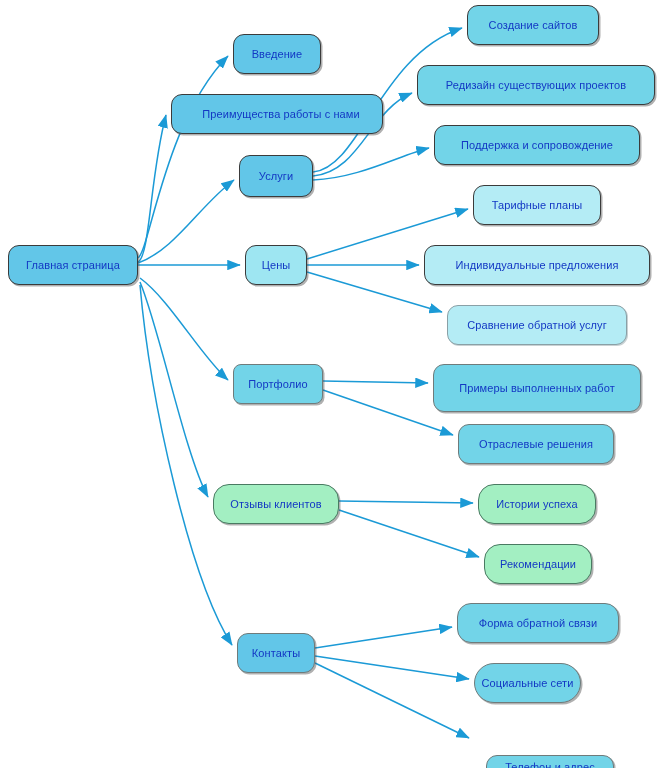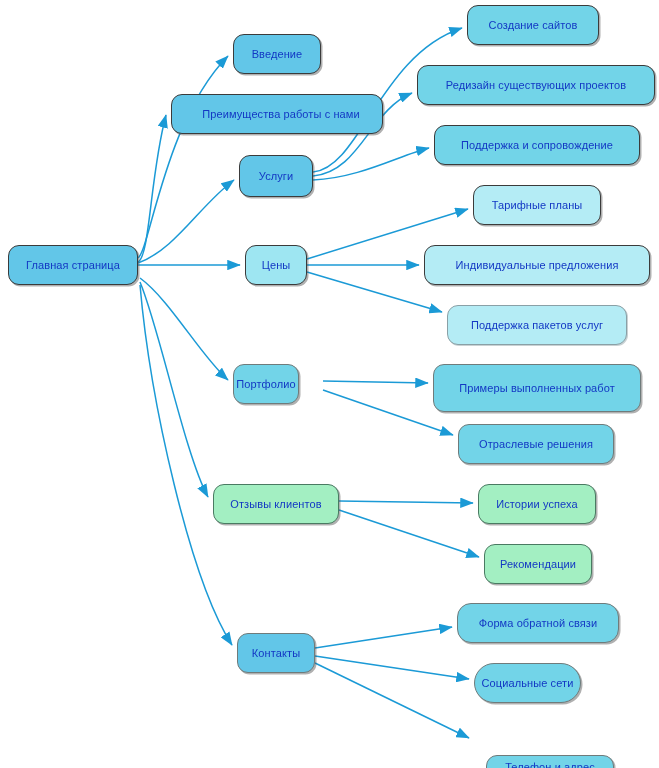--- a/index.html
+++ b/index.html
@@ -46,21 +46,21 @@
     padding: 0 2px;
     user-select: none;
   }
   
   .fill-blue-mid   { background: #62c6e8; }
   .fill-blue-lt    { background: #72d4e8; }
   .fill-cyan-lt    { background: #9ee6f2; }
   .fill-cyan-pale  { background: #b4ecf5; }
   .fill-green      { background: #a3efc2; }
   .border-soft     { border-color: #6f7b7b; }
-  .border-green    { border-color: #4a7a62; }
+  .border-green    { border-color: #4a7a62; border-radius: 16px; }
   .border-thin     { border-width: 1.2px; border-color: #8aa0a6; box-shadow: 1px 1px 0 rgba(120,140,145,0.4); }
 </style>
 </head>
 <body>
 
 <div id="canvas">
 
   <svg id="edge-layer" viewBox="0 0 659 768" xmlns="http://www.w3.org/2000/svg">
     <defs>
       <marker id="arrowhead" markerWidth="9" markerHeight="7" refX="8.5" refY="3.5" orient="auto" markerUnits="strokeWidth">
@@ -127,24 +127,24 @@
 
     <div class="node fill-cyan-pale" style="left: 473px; top: 185px; width: 128px; height: 40px;">
       <span class="label">Тарифные планы</span>
     </div>
 
     <div class="node fill-cyan-pale" style="left: 424px; top: 245px; width: 226px; height: 40px;">
       <span class="label">Индивидуальные предложения</span>
     </div>
 
     <div class="node fill-cyan-pale border-thin" style="left: 447px; top: 305px; width: 180px; height: 40px;">
-      <span class="label">Поддержка пакетов услуг</span>
+      <span class="label">Сравнение обратной услуг</span>
     </div>
 
-    <div class="node fill-blue-lt border-soft" style="left: 233px; top: 364px; width: 66px; height: 40px;">
+    <div class="node fill-blue-lt border-soft" style="left: 233px; top: 364px; width: 90px; height: 40px; border-radius: 8px;">
       <span class="label">Портфолио</span>
     </div>
 
     <div class="node fill-blue-lt border-soft" style="left: 433px; top: 364px; width: 208px; height: 48px;">
       <span class="label">Примеры выполненных работ</span>
     </div>
 
     <div class="node fill-blue-lt border-soft" style="left: 458px; top: 424px; width: 156px; height: 40px;">
       <span class="label">Отраслевые решения</span>
     </div>

